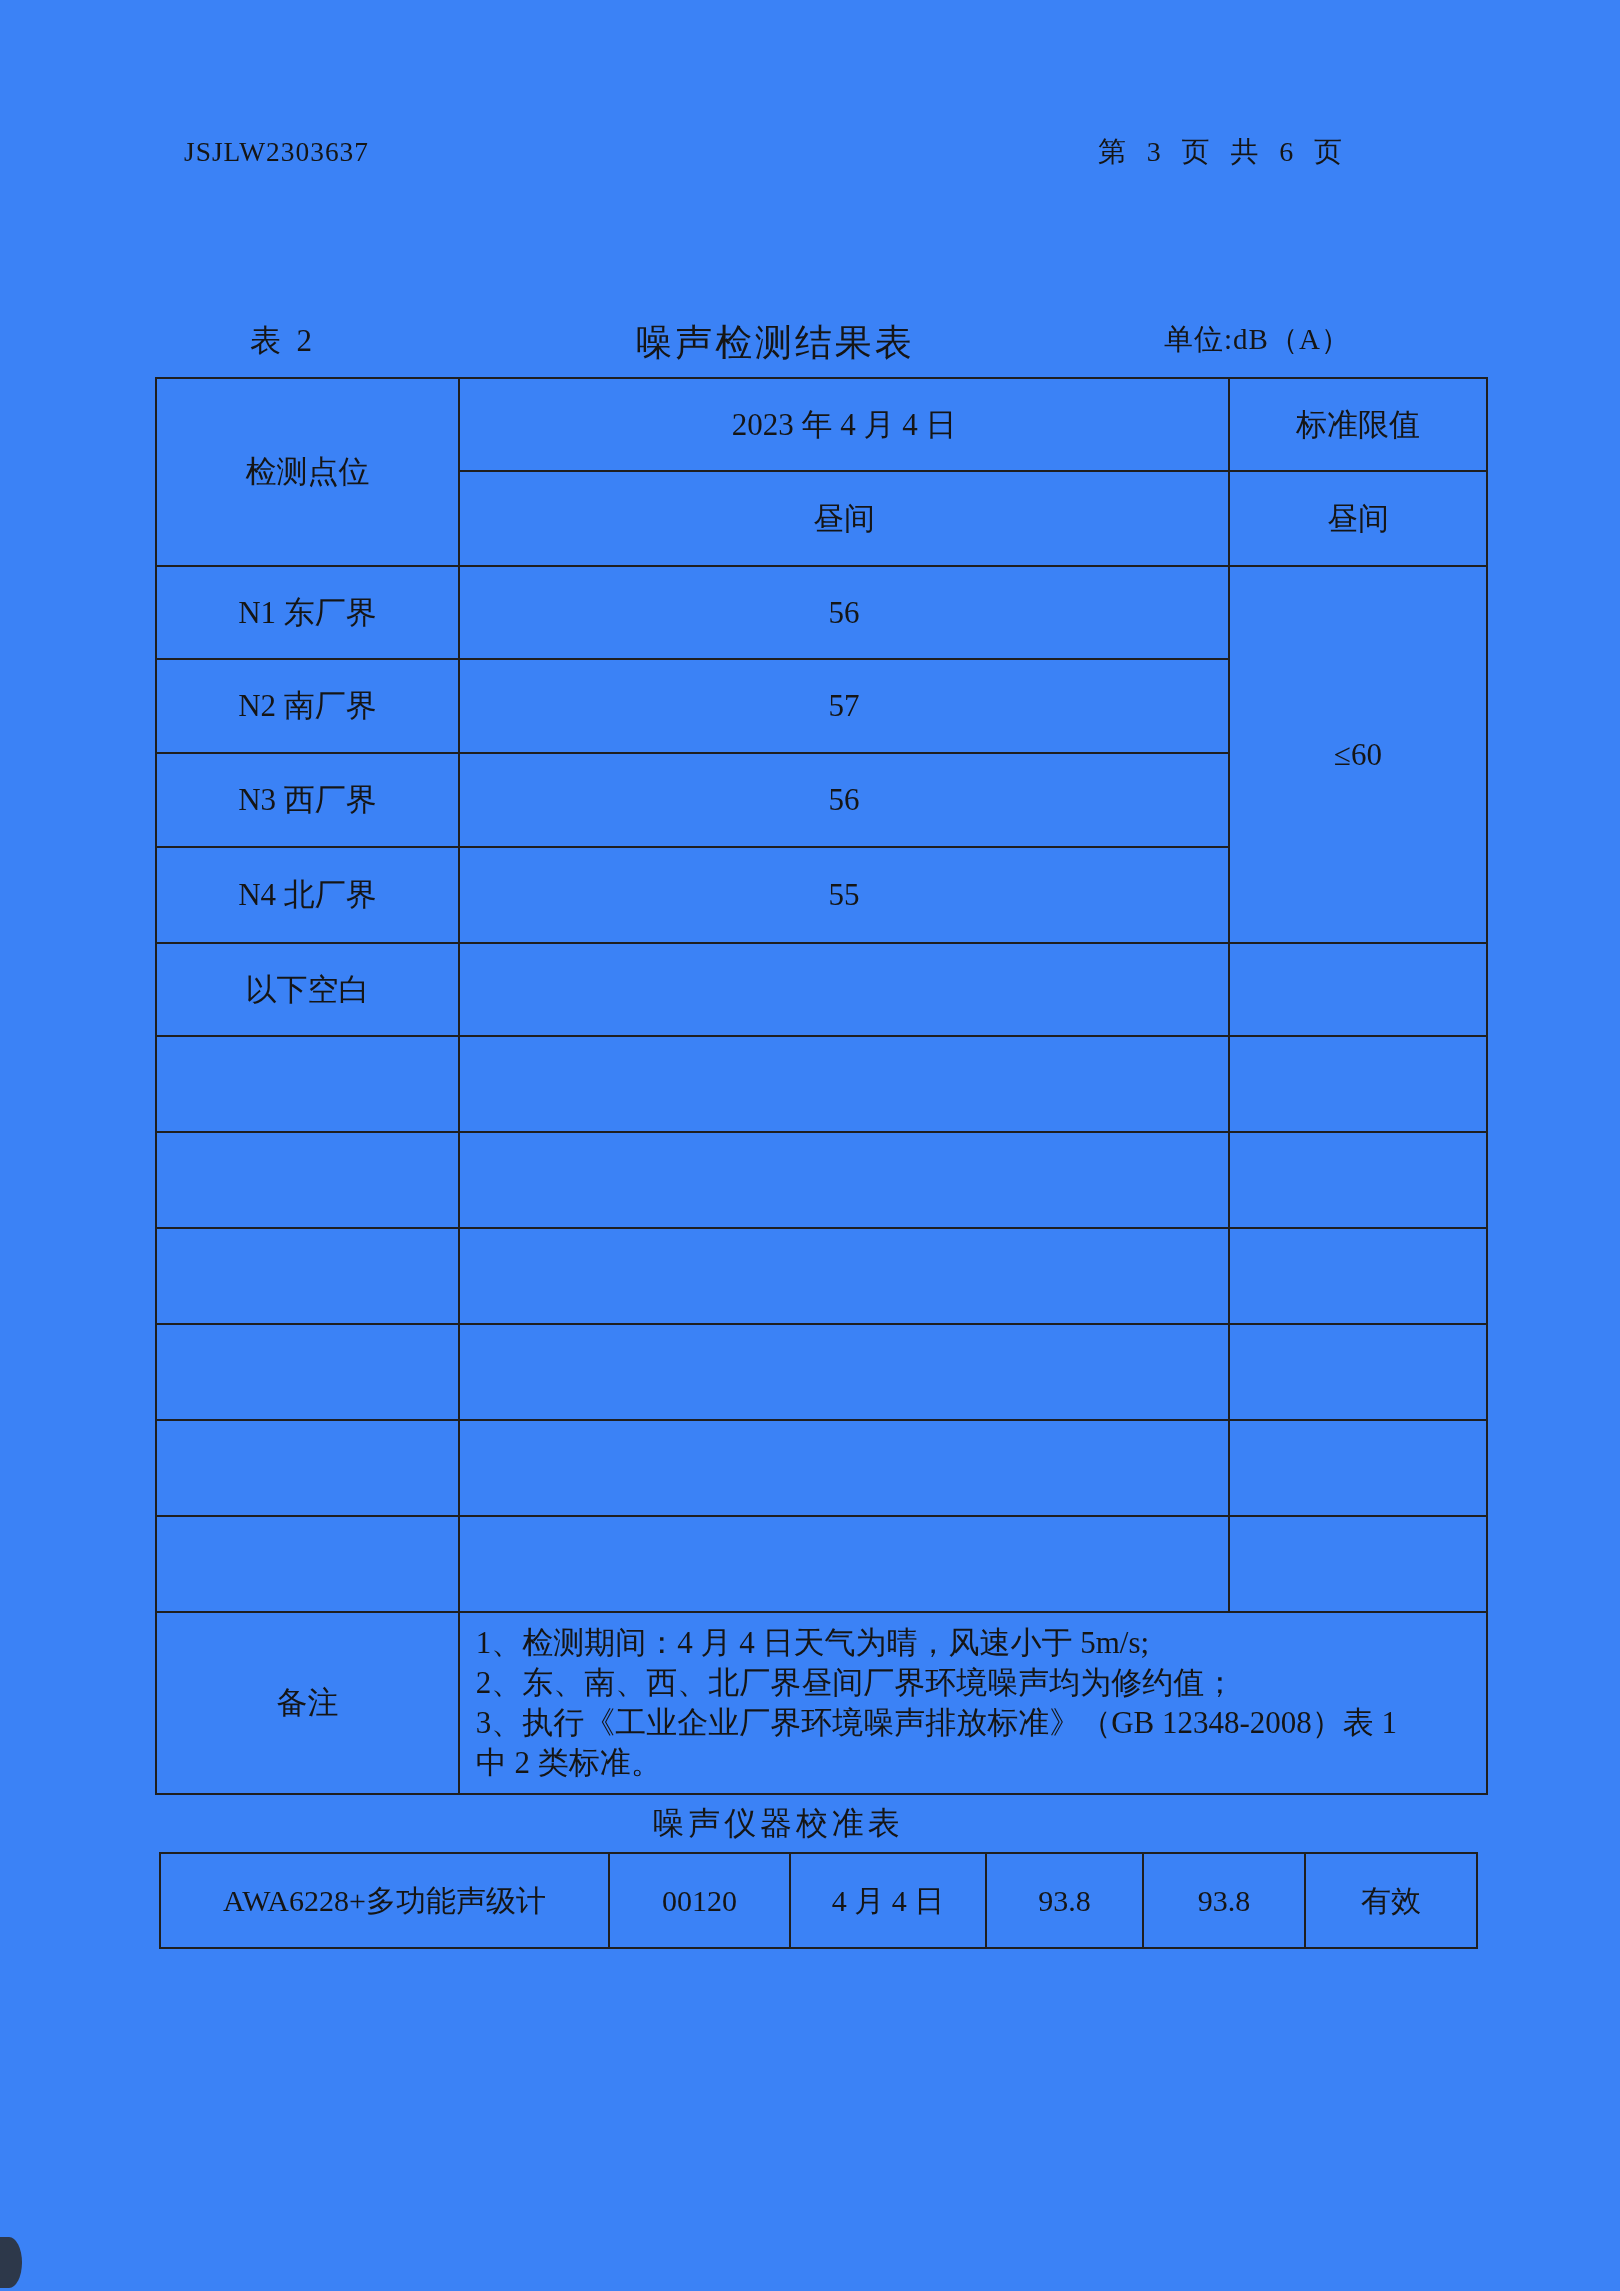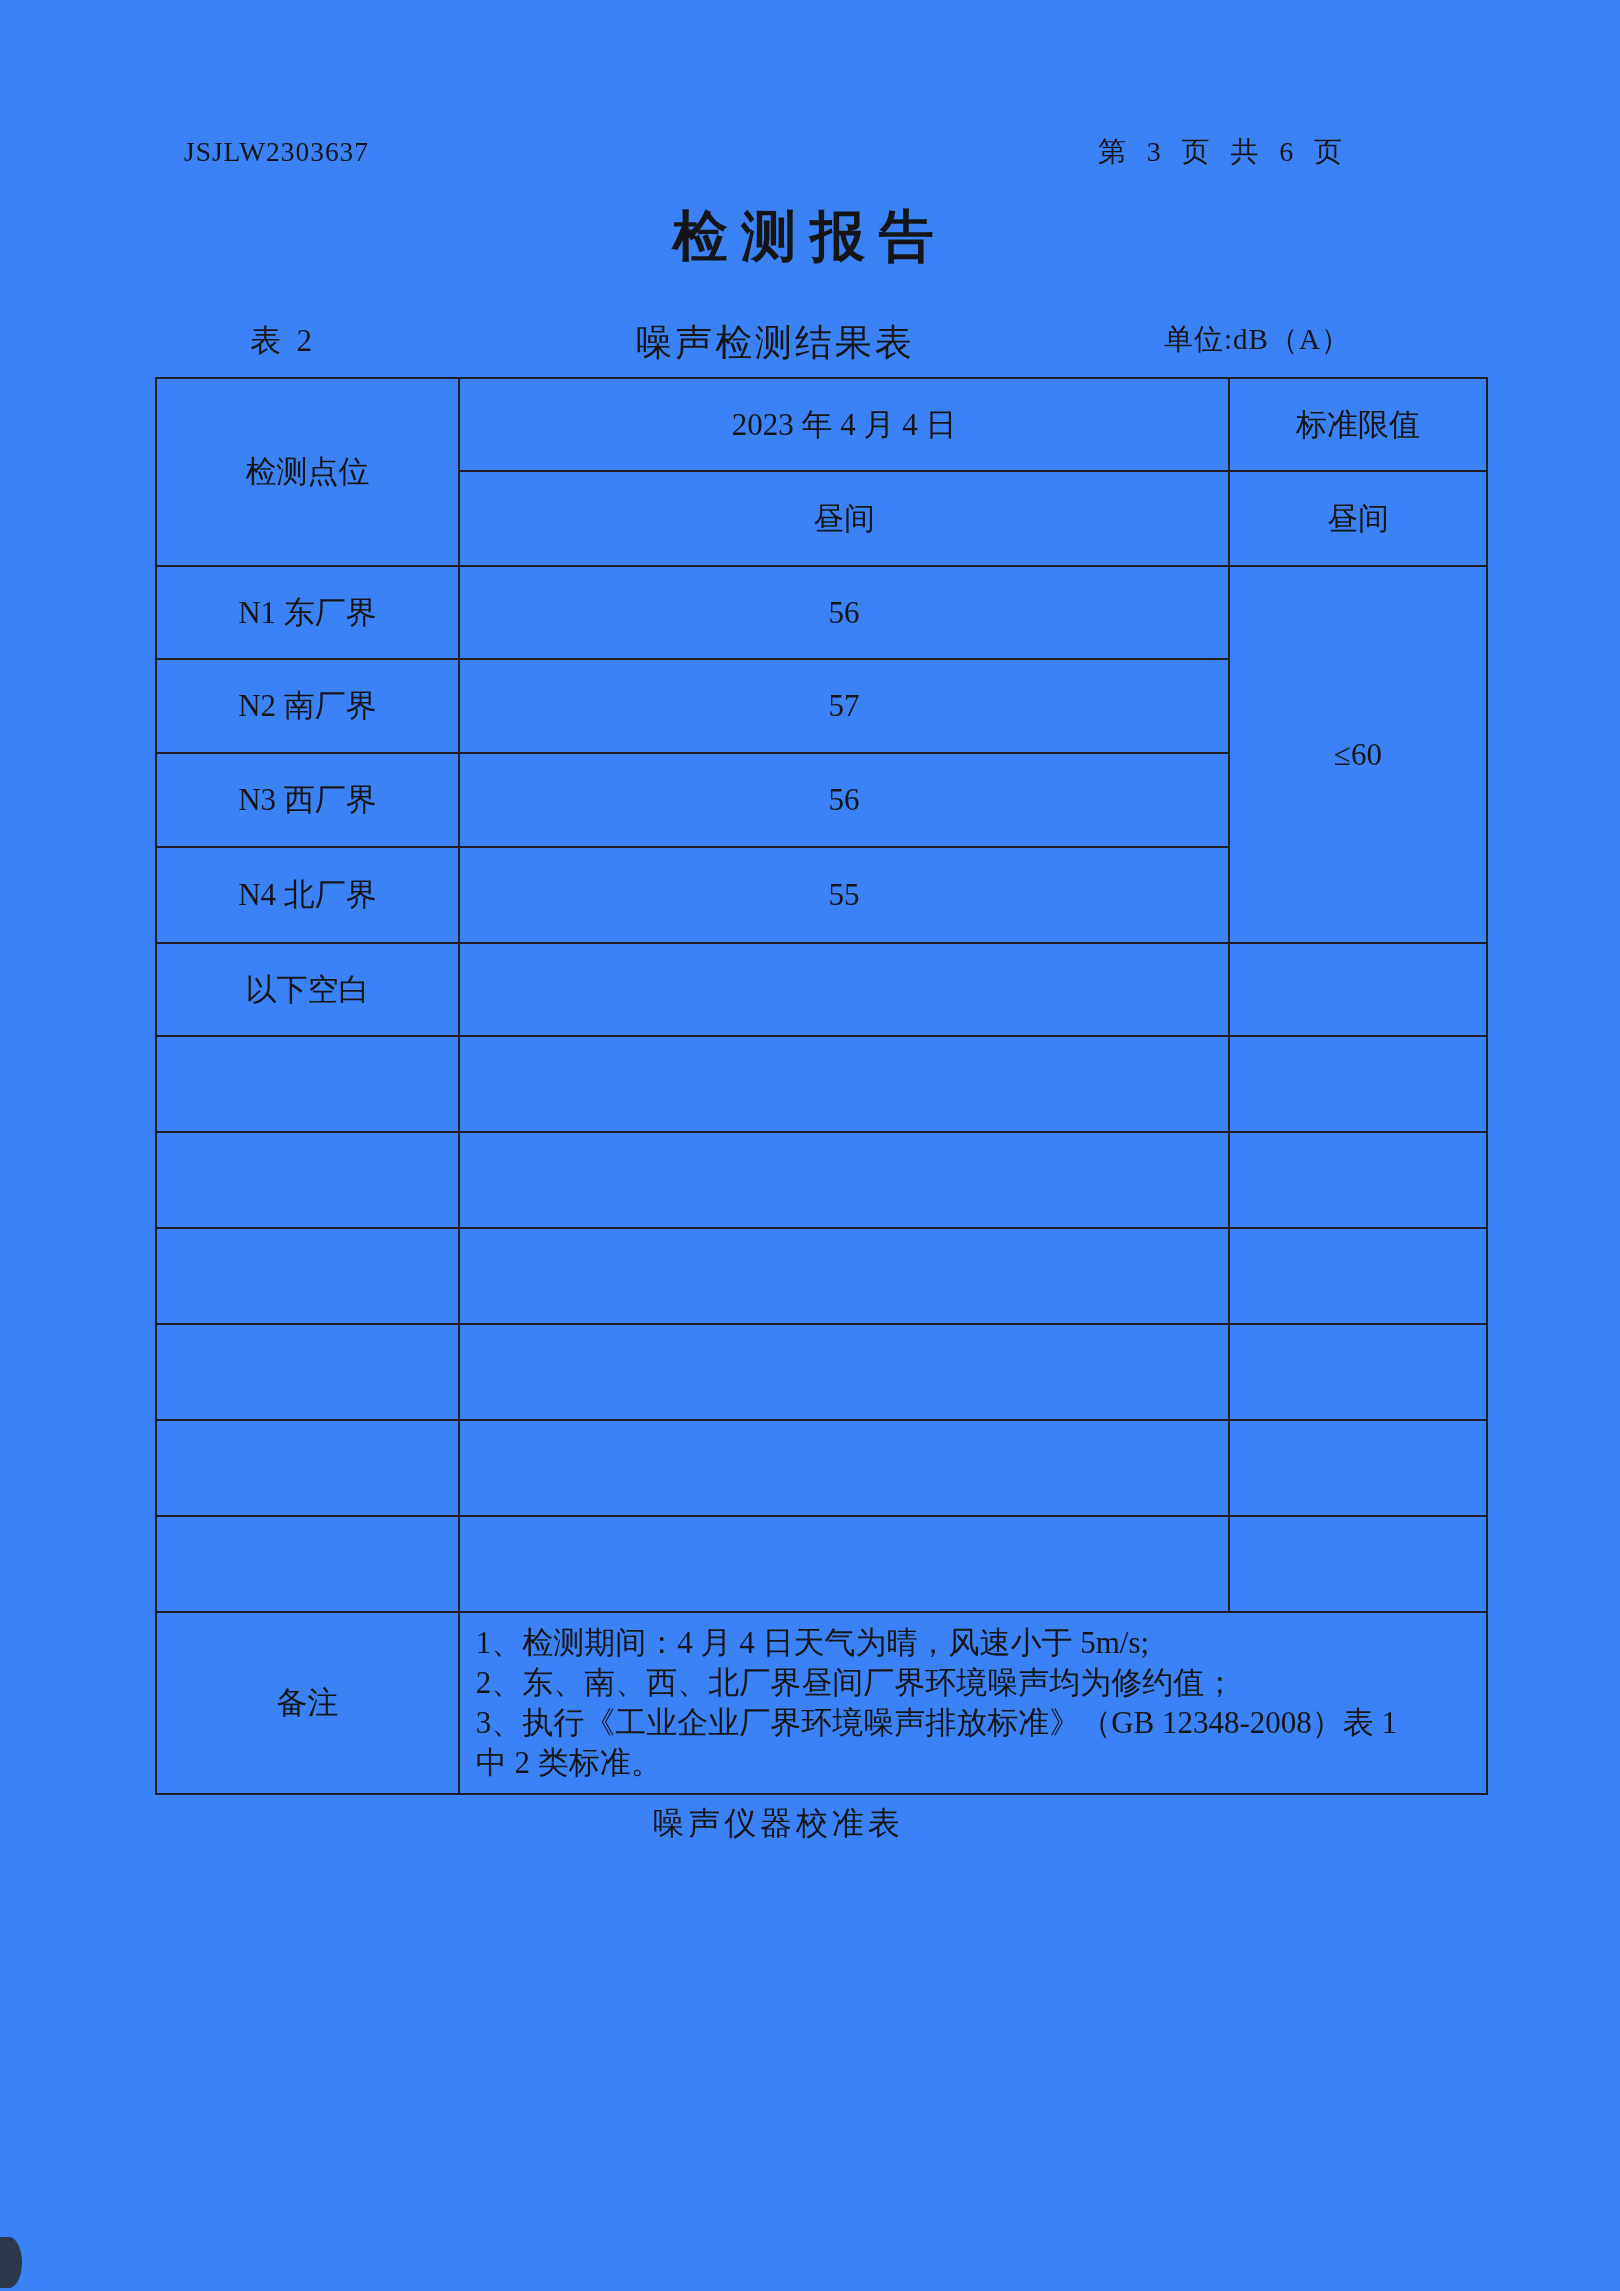--- a/index.html
+++ b/index.html
@@ -82,21 +82,20 @@
   }
 </style>
 </head>
 <body>
 
 <div class="page">
 
   <div class="doc-number">JSJLW2303637</div>
   <div class="page-info">第 3 页 共 6 页</div>
 
-  <div class="report-title">检测报告</div>
 
   <div class="table-label">表 2</div>
   <div class="table-title">噪声检测结果表</div>
   <div class="unit-label">单位:dB（A）</div>
 
   <table class="t-main">
     <colgroup>
       <col style="width:303px">
       <col style="width:770px">
       <col style="width:258px">
@@ -180,19 +179,27 @@
   <table class="t-calib">
     <colgroup>
       <col style="width:449px">
       <col style="width:181px">
       <col style="width:196px">
       <col style="width:157px">
       <col style="width:162px">
       <col style="width:172px">
     </colgroup>
     <tbody>
+    <tr class="dat">
+      <td>AWA6228+多功能声级计</td>
+      <td>00120</td>
+      <td>4 月 4 日</td>
+      <td>93.8</td>
+      <td>93.8</td>
+      <td>有效</td>
+    </tr>
   </tbody>
     </table>
 
   <div class="scan-mark"></div>
 
 </div>
 
 
 </body></html>

